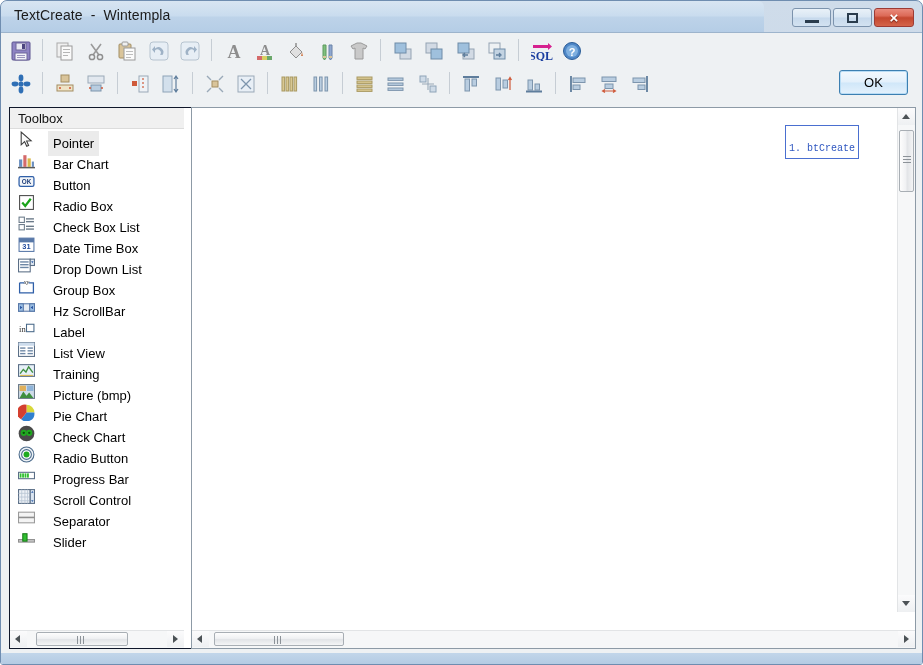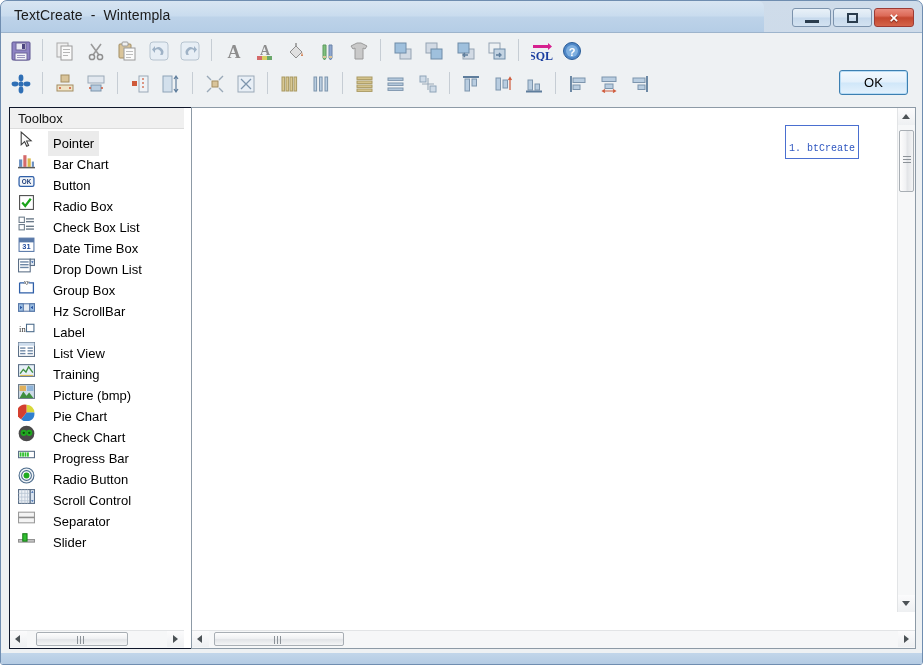--- a/index.html
+++ b/index.html
@@ -847,40 +847,40 @@
                 <circle cx="8" cy="8" r="7.4" fill="#4a4a4a"></circle>
                 <circle cx="5.4" cy="7.4" r="2.9" fill="#1faa1f"></circle>
                 <circle cx="10.6" cy="7.4" r="2.9" fill="#1faa1f"></circle>
                 <circle cx="5.4" cy="7.4" r="1.1" fill="#0c500c"></circle>
                 <circle cx="10.6" cy="7.4" r="1.1" fill="#0c500c"></circle>
               </svg></span>
             <span class="ti-label">Check Chart</span>
           </div>
           <div class="tool-item">
             <span class="ti-icon"><svg width="17" height="17" viewBox="0 0 16 16">
+                <circle cx="8" cy="8" r="7" fill="#eef2f6" stroke="#4a6a8a"></circle>
+                <circle cx="8" cy="8" r="4.6" fill="#ffffff" stroke="#4a6a8a"></circle>
+                <circle cx="8" cy="8" r="2.8" fill="#1faa1f"></circle>
+              </svg></span>
+            <span class="ti-label">Radio Button</span>
+          </div>
+          <div class="tool-item">
+            <span class="ti-icon"><svg width="17" height="17" viewBox="0 0 16 16">
                 <rect x="0.5" y="5" width="15" height="6" fill="#ffffff" stroke="#5a6e86"></rect>
                 <g fill="#2fbf2f">
                   <rect x="1.6" y="6" width="1.7" height="4"></rect>
                   <rect x="3.9" y="6" width="1.7" height="4"></rect>
                   <rect x="6.2" y="6" width="1.7" height="4"></rect>
                   <rect x="8.5" y="6" width="1.7" height="4"></rect>
                 </g>
               </svg></span>
             <span class="ti-label">Progress Bar</span>
           </div>
           <div class="tool-item">
             <span class="ti-icon"><svg width="17" height="17" viewBox="0 0 16 16">
-                <circle cx="8" cy="8" r="7" fill="#eef2f6" stroke="#4a6a8a"></circle>
-                <circle cx="8" cy="8" r="4.6" fill="#ffffff" stroke="#4a6a8a"></circle>
-                <circle cx="8" cy="8" r="2.8" fill="#1faa1f"></circle>
-              </svg></span>
-            <span class="ti-label">Radio Button</span>
-          </div>
-          <div class="tool-item">
-            <span class="ti-icon"><svg width="17" height="17" viewBox="0 0 16 16">
                 <rect x="0.5" y="1.5" width="11" height="13" fill="#eef2f7" stroke="#5a6e86"></rect>
                 <g stroke="#b9c6d4" stroke-width="0.8">
                   <path d="M3.5 1.5 V14.5 M6.5 1.5 V14.5 M9 1.5 V14.5 M0.5 5 H11.5 M0.5 8.5 H11.5 M0.5 12 H11.5"></path>
                 </g>
                 <rect x="11.5" y="1.5" width="4" height="13" fill="#dbe6f2" stroke="#5a6e86"></rect>
                 <path d="M12.3 4.4 L14.7 4.4 L13.5 2.8 Z" fill="#2f5fa8"></path>
                 <path d="M12.3 11.6 L14.7 11.6 L13.5 13.2 Z" fill="#2f5fa8"></path>
               </svg></span>
             <span class="ti-label">Scroll Control</span>
           </div>

